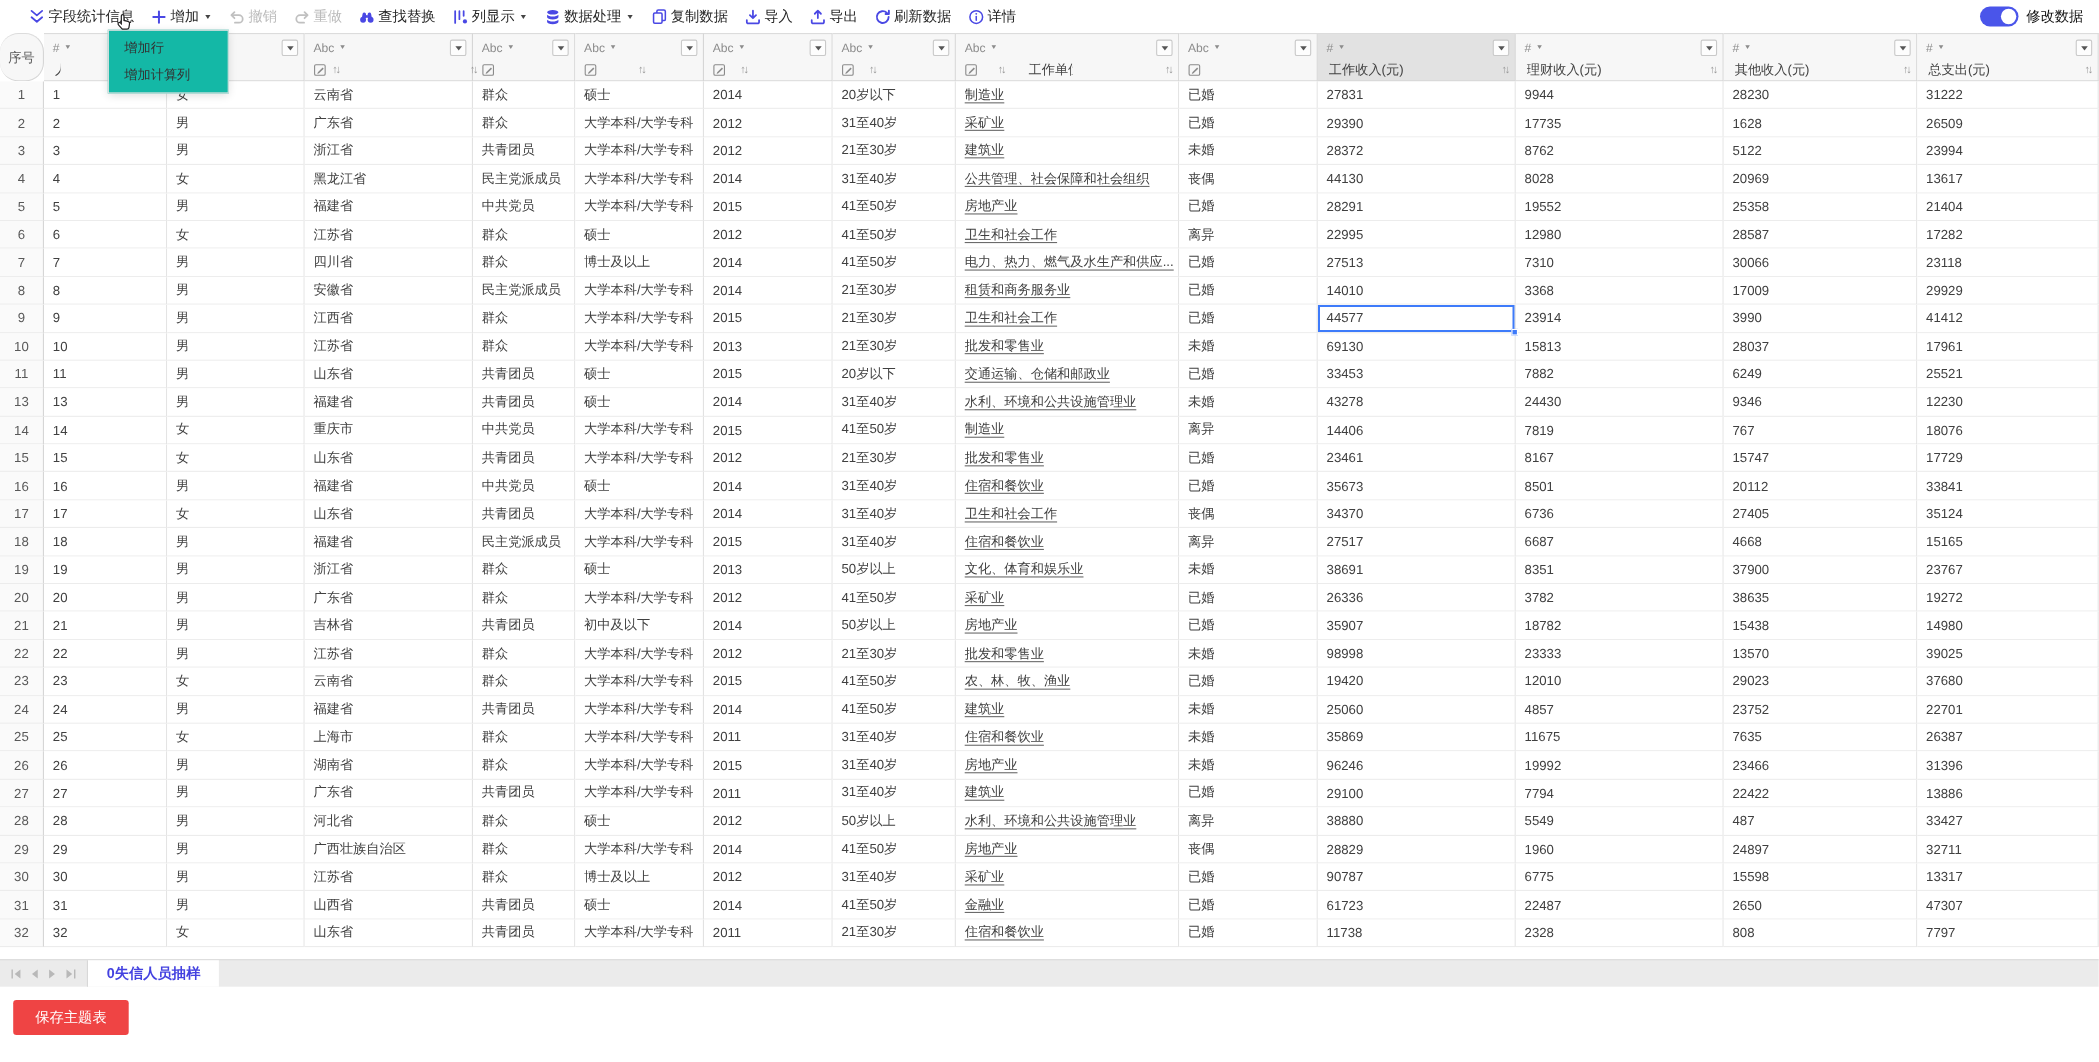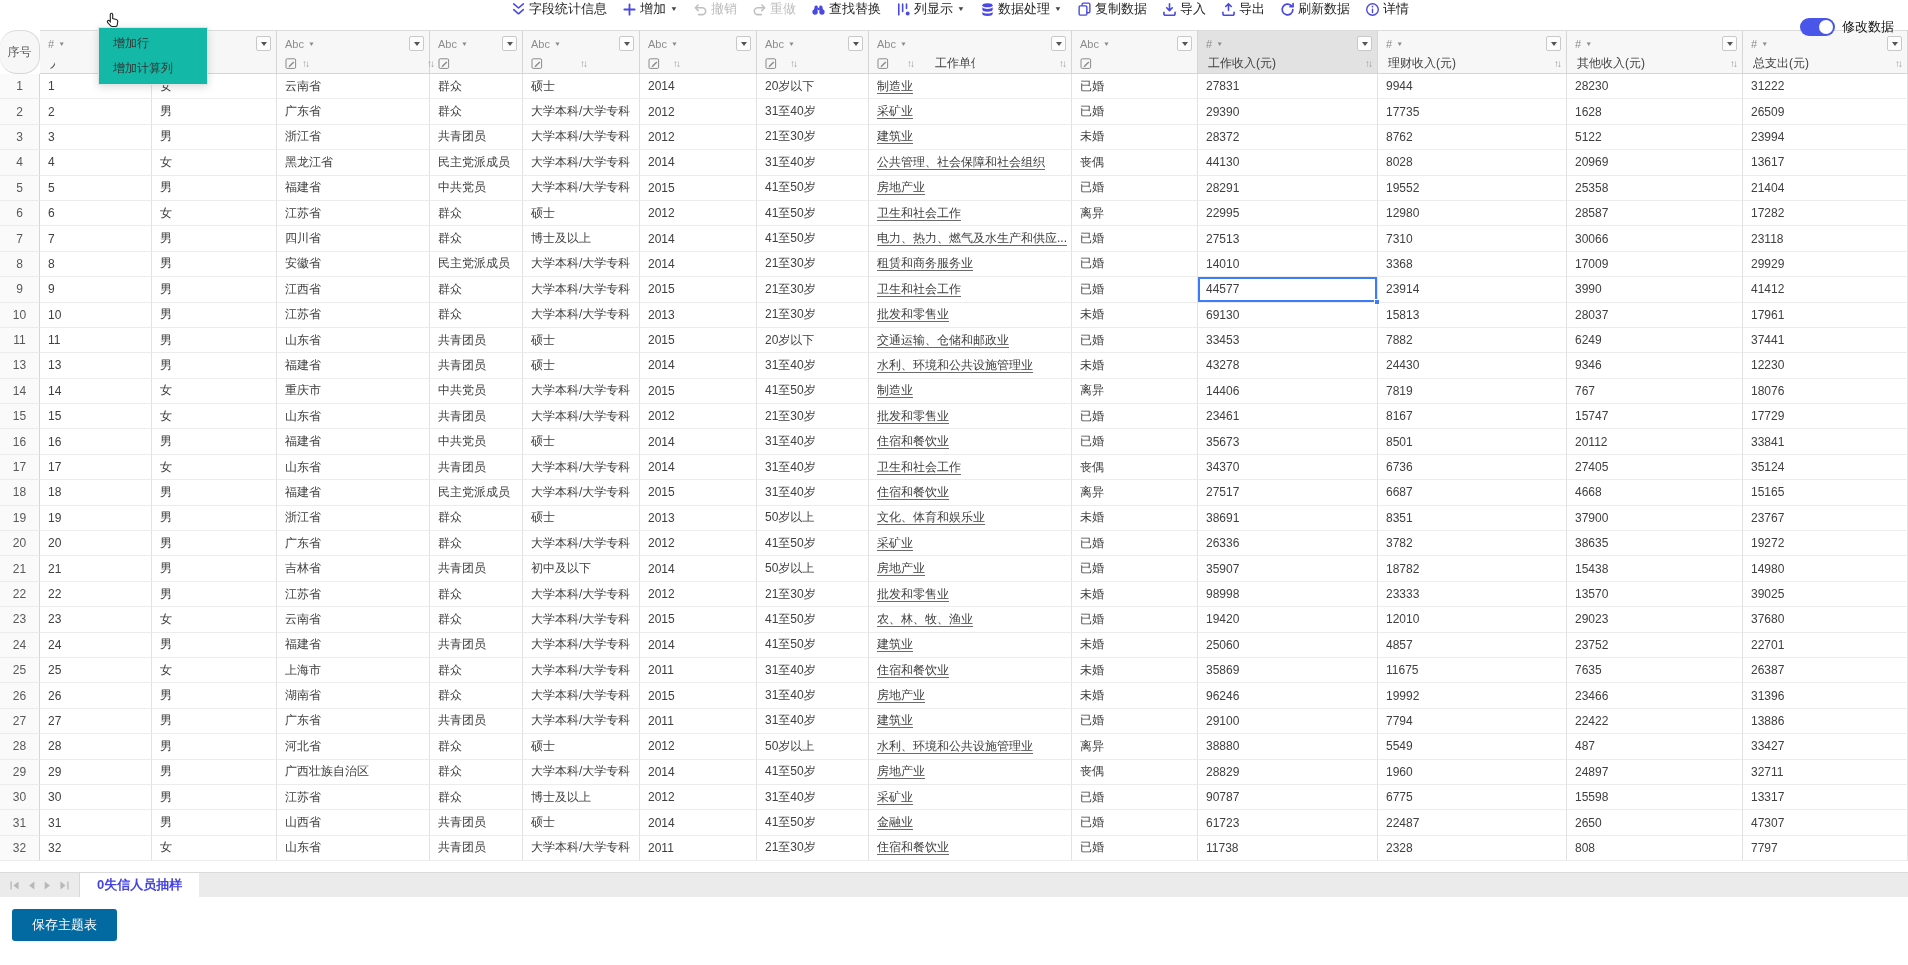--- a/index.html
+++ b/index.html
@@ -1,20 +1,20 @@
 <!DOCTYPE html>
 <html><head>
 <meta charset="utf-8">
 <style>
   * { box-sizing: border-box; margin: 0; padding: 0; }
   html,body { width:1908px; height:965px; overflow:hidden; background:#fff;
     font-family:"Liberation Sans","DejaVu Sans",sans-serif; position:relative; }
 
   
-  #toolbar { height:30px; display:flex; align-items:center; padding:0 14px 0 26px; background:#fff;flex-direction:column; }
+  #toolbar { height:30px; display:flex; align-items:center; padding:0 14px 0 26px; background:#fff; }
   #toolbar-items { display:flex; align-items:center; gap:15px; }
   .tb-item { display:flex; align-items:center; font-size:13px; color:#262626; cursor:pointer; white-space:nowrap; }
   .tb-item.disabled { color:#bcbcbc; cursor:default; }
   .ic { display:inline-flex; align-items:center; margin-right:3px; }
   .ic svg { display:block; }
   .caret { font-size:8px; color:#444; margin-left:4px; transform:scaleY(.8); }
   #toolbar-right { margin-left:auto; display:flex; }
   .switch { width:35px; height:18px; border-radius:9px; background:#4a55ea; position:relative; cursor:pointer; }
   .switch .knob { position:absolute; top:2px; right:2px; width:14px; height:14px; border-radius:50%; background:#fff; }
   #toggle-label { font-size:13px; color:#111; margin-left:7px; }
@@ -52,21 +52,21 @@
   #cursor { position:absolute; left:106px; top:12px; z-index:30; pointer-events:none; }
 
   
   #footer { margin-top:11px; height:25px; background:#ebebeb; border-top:1px solid #dadada;
     display:flex; align-items:stretch; }
   .pager { width:80px; display:flex; align-items:center; justify-content:space-between;
     padding:0 8px; border-right:1px solid #d8d8d8; }
   .pager svg { display:block; cursor:pointer; }
   .tab { background:#fff; color:#4442e0; font-size:13px; font-weight:bold;
     display:flex; align-items:center; padding:12px 17px; cursor:pointer; white-space:nowrap; }
-  #save-btn { margin:12px 0 0 12px; background:#0369a1; color:#fff; border:none; border-radius:3px;
+  #save-btn { margin:12px 0 0 12px; background:#ef4444; color:#fff; border:none; border-radius:3px;
     font-size:13px; padding:7px 20px; cursor:pointer; font-family:inherit; }
 </style>
 </head>
 <body>
 
 
 
 <div id="toolbar">
   <div id="toolbar-items">
       <div class="tb-item">
@@ -625,21 +625,21 @@
         <td>山东省</td>
         <td>共青团员</td>
         <td>硕士</td>
         <td>2015</td>
         <td>20岁以下</td>
         <td class="und">交通运输、仓储和邮政业</td>
         <td>已婚</td>
         <td>33453</td>
         <td>7882</td>
         <td>6249</td>
-        <td>37441</td>
+        <td>25521</td>
       </tr>
       <tr>
         <td class="rownum">13</td>
         <td>13</td>
         <td>男</td>
         <td>福建省</td>
         <td>共青团员</td>
         <td>硕士</td>
         <td>2014</td>
         <td>31至40岁</td>

